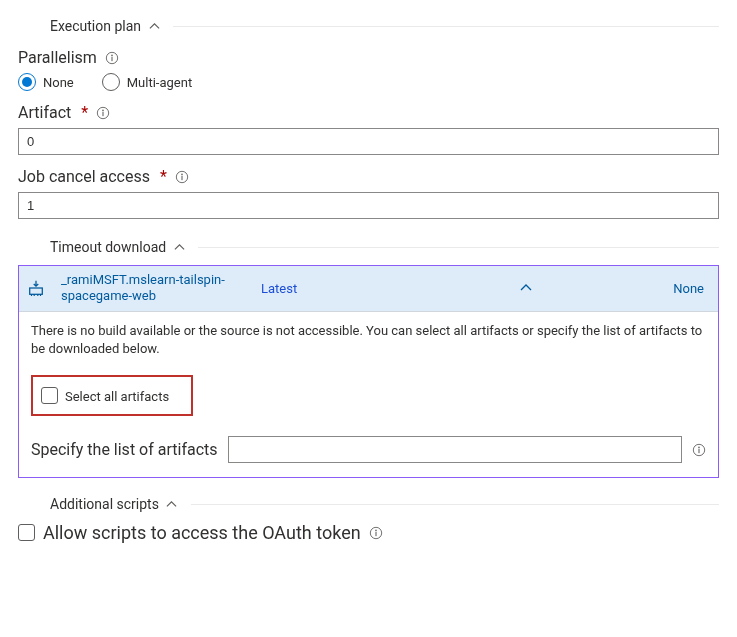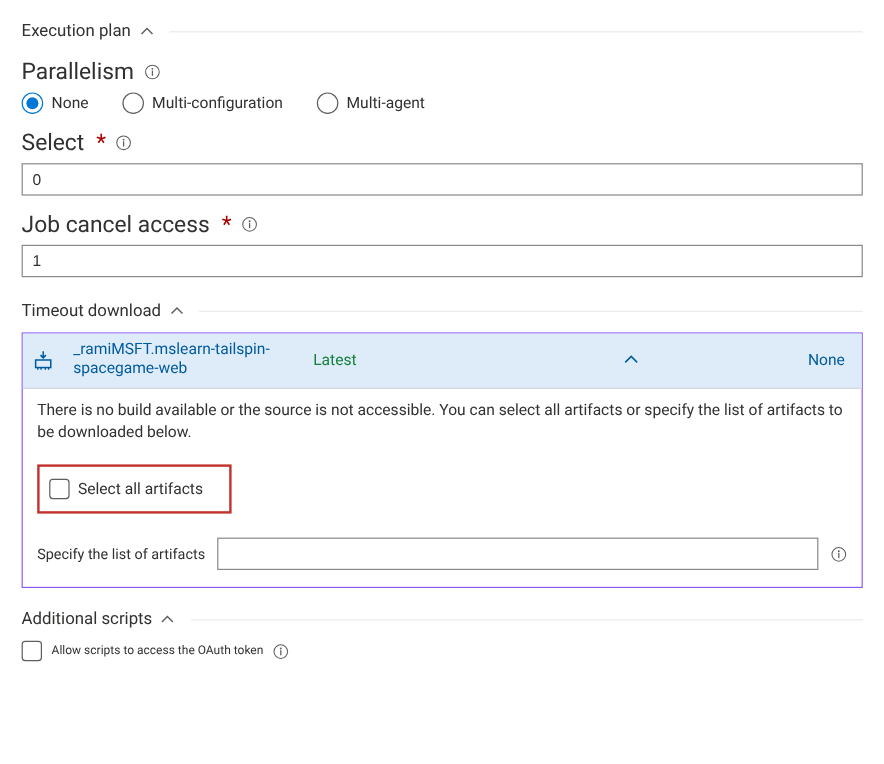--- a/index.html
+++ b/index.html
@@ -25,29 +25,30 @@
 }
 .section-hdr .line{
   flex:1;
   height:1px;
   background:#eaeaea;
   margin-left:6px;
 }
 .section-title{
   font-size:14px;
   color:#323130;
+  margin-left:32px;
 }
 .info-icon{
   width:14px;height:14px;
   display:inline-flex;align-items:center;justify-content:center;
 }
 .info-icon svg{display:block;}
 .req{color:#a80000;margin-left:2px;}
 .field-label{
-  font-size:19px;
+  font-size:16px;
   color:#323130;
   margin:12px 0 6px 0;
   display:flex;
   align-items:center;
   gap:8px;
 }
 .text-input{
   box-sizing:border-box;
   width:100%;
   border:1px solid #8a8886;
@@ -106,21 +107,21 @@
   display:flex;align-items:flex-start;justify-content:center;
   color:#005a9e;
 }
 .art-head .col.name{
   width:200px;
   color:#005a9e;
   line-height:1.25;
 }
 .art-head .col.ver{
   width:140px;
-  color:#15803d;
+  color:#1d4ed8;
 }
 .art-head .col.arrow{
   flex:1;
   display:flex;
   justify-content:center;
   color:#005a9e;
 }
 .art-head .col.none{
   width:60px;
   text-align:right;
@@ -149,28 +150,28 @@
   border-radius:3px;
   box-sizing:border-box;
   background:#fff;
 }
 .spec-row{
   display:flex;
   align-items:center;
   gap:10px;
   margin-top:12px;
 }
-.spec-row .spec-label{font-size:12px;white-space:nowrap;}
+.spec-row .spec-label{font-size:16px;white-space:nowrap;}
 .spec-row .text-input{flex:1;}
 .spec-row .info-icon{flex:0 0 auto;}
 
 
 .addl{margin-top:18px;}
 .opt-row{
-  display:flex;align-items:center;gap:8px;font-size:10px;margin:10px 0;
+  display:flex;align-items:center;gap:8px;font-size:18px;margin:10px 0;
 }
 </style>
 </head>
 <body>
 
 <div class="page">
 
   
   <div class="section-hdr">
     <span class="section-title">Execution plan</span>
@@ -195,30 +196,26 @@
 
   <div class="radio-row">
     <div class="radio-opt selected">
       <span class="radio-outer">
           <span class="radio-inner"></span>
         </span>
       <span>None</span>
     </div>
     <div class="radio-opt">
       <span class="radio-outer"></span>
-      <span>Multi-configuration</span>
-    </div>
-    <div class="radio-opt">
-      <span class="radio-outer"></span>
       <span>Multi-agent</span>
     </div>
   </div>
 
   <div class="field-label">
-    <span>Select</span>
+    <span>Artifact</span>
       <span class="req">*</span>
     <span class="info-icon">
       <svg width="14" height="14" viewBox="0 0 16 16">
           <circle cx="8" cy="8" r="6.5" fill="none" stroke="#605e5c" stroke-width="1"></circle>
           <circle cx="8" cy="5" r="0.9" fill="#605e5c"></circle>
           <rect x="7.4" y="6.6" width="1.2" height="5" fill="#605e5c"></rect>
         </svg>
     </span>
   </div>
   <input class="text-input" value="0" style="">

